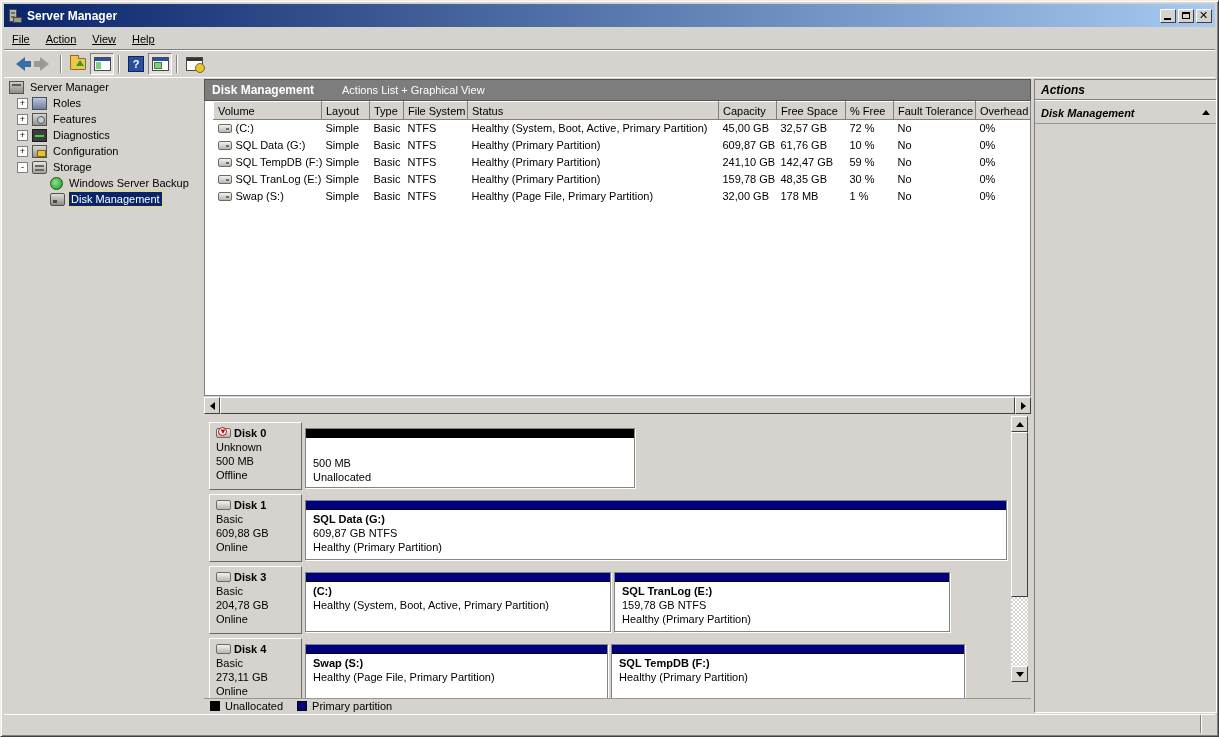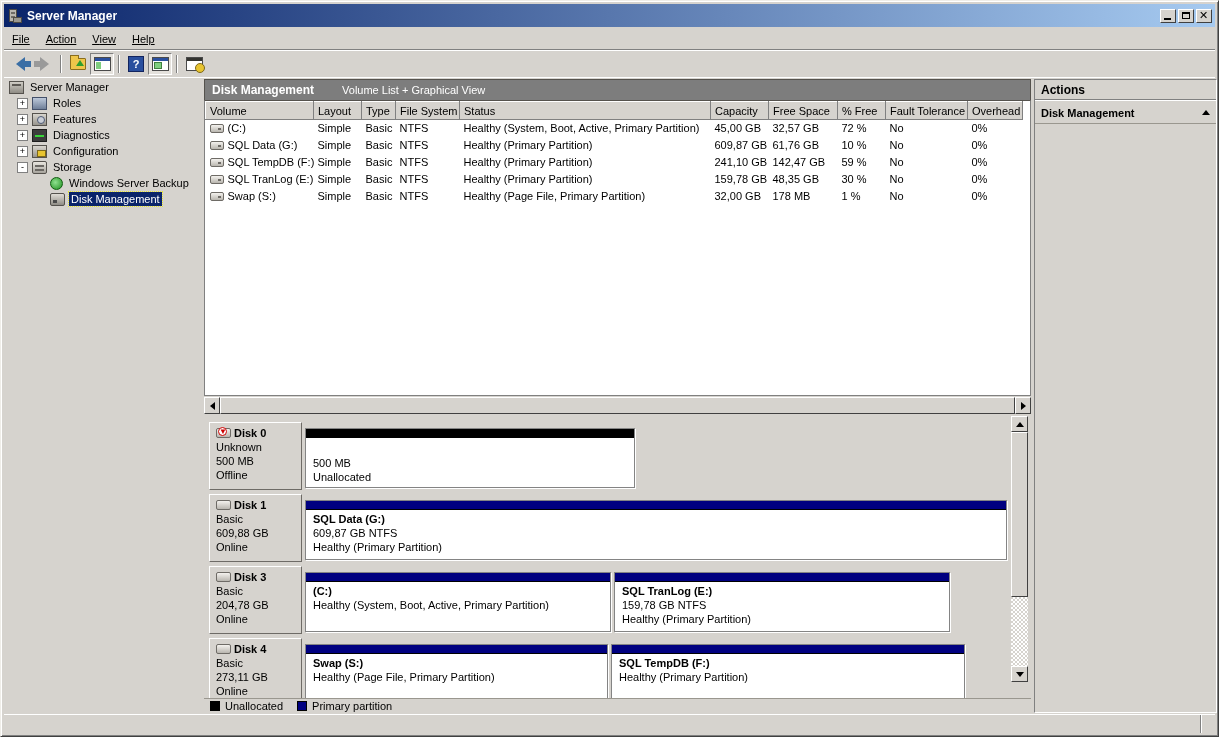--- a/index.html
+++ b/index.html
@@ -48,21 +48,21 @@
   .ico-win.right-pane:after { content:""; position:absolute; left:1px; top:4px; width:6px; bottom:1px; background:#7fce7f; border:1px solid #3f7f3f; }
   .ico-help { width:16px; height:16px; background:#2a4f9e; border:1px solid #12245e; color:#fff; font-weight:bold; font-size:11px; display:flex; align-items:center; justify-content:center; }
   .ico-options { width:17px; height:14px; background:#fff; border:1px solid #4a4a4a; position:relative; }
   .ico-options:before { content:""; position:absolute; left:0; top:0; right:0; height:3px; background:#33332f; }
   .ico-options:after { content:""; position:absolute; right:-3px; bottom:-3px; width:8px; height:8px; background:#e8c430; border:1px solid #7d681a; border-radius:50%; }
 
   
   .tree-pane { position:absolute; left:4px; top:78px; width:196px; bottom:23px; font-size:11px; overflow:hidden; }
   .center-pane { position:absolute; left:203px; top:78px; width:827px; bottom:23px; display:flex; flex-direction:column; }
   .actions-pane { position:absolute; left:1033px; top:78px; width:183px; bottom:23px; font-size:11px;
-    border:1px solid #808080; border-right-color:#fff; border-bottom-color:#fff; background:#d6d3ce; }
+    border:1px solid #808080; border-right-color:#fff; border-bottom-color:#fff; background:#d6d3ce;font-style:italic; }
 
   
   .tree-row { height:16px; display:flex; align-items:center; white-space:nowrap; }
   .expander { width:11px; height:11px; border:1px solid #808080; background:#fff; font-size:9px; line-height:9px;
     text-align:center; margin-right:4px; flex:none; color:#000; }
   .tree-ico { width:15px; height:13px; flex:none; margin-right:4px; position:relative; }
   .ti-server { background:linear-gradient(#cfccc5,#8f8c85); border:1px solid #55524d; }
   .ti-server:after { content:""; position:absolute; left:2px; top:2px; right:2px; height:2px; background:#5d5a55; }
   .ti-roles { background:linear-gradient(#bcc8da,#6f7f99); border:1px solid #44506a; }
   .ti-features { background:linear-gradient(#d8d5ce,#97948d); border:1px solid #55524d; }
@@ -79,21 +79,21 @@
   .tree-label { padding:1px 2px; }
   .tree-label.selected { background:#0a246a; color:#fff; outline:1px dotted #e8e631; }
 
   
   .c-header { height:21px; background:#7d7d7d; color:#fff; display:flex; align-items:center; flex:none;
     border:1px solid #55524d; border-bottom:none; }
   .c-header .h1 { font-weight:bold; font-size:12px; margin-left:7px; }
   .c-header .h2 { font-size:11px; margin-left:28px; }
 
   
-  .vol-wrap { height:296px; background:#fff; border:1px solid #808080; border-top:1px solid #55524d; overflow:hidden; flex:none; }
+  .vol-wrap { height:296px; background:#fff; border:1px solid #808080; border-top:1px solid #55524d; overflow:hidden; flex:none;padding-left:8px; }
   table.vol { border-collapse:collapse; table-layout:fixed; width:817px; font-size:11px; }
   table.vol th { background:#d6d3ce; font-weight:normal; text-align:left; height:18px; padding:0 4px;
     border-top:1px solid #fff; border-left:1px solid #fff; border-right:1px solid #808080; border-bottom:1px solid #808080; white-space:nowrap; overflow:hidden; }
   table.vol td { height:17px; padding:0 4px; white-space:nowrap; overflow:hidden; }
   .vol-ico { display:inline-block; width:14px; height:9px; background:linear-gradient(#f4f2ee,#b9b6af); border:1px solid #6e6b66;
     border-radius:2px; margin-right:4px; vertical-align:-1px; position:relative; }
   .vol-ico:after { content:""; position:absolute; right:2px; top:3px; width:3px; height:2px; background:#6e6b66; }
 
   
   .hscroll { height:17px; flex:none; display:flex; background:#efede8; margin-top:1px; }
@@ -243,21 +243,21 @@
     </div>
     <div class="tree-row" style="padding-left:45px">
       <span class="tree-ico ti-diskmgmt"></span>
       <span class="tree-label selected">Disk Management</span>
     </div>
   </div>
 
   <div class="center-pane">
     <div class="c-header">
       <span class="h1">Disk Management</span>
-      <span class="h2">Volume List + Graphical View</span>
+      <span class="h2">Actions List + Graphical View</span>
     </div>
 
     <div class="vol-wrap">
       <table class="vol">
         <colgroup>
           <col style="width:108px">
             <col style="width:48px">
             <col style="width:34px">
             <col style="width:64px">
             <col style="width:251px">

